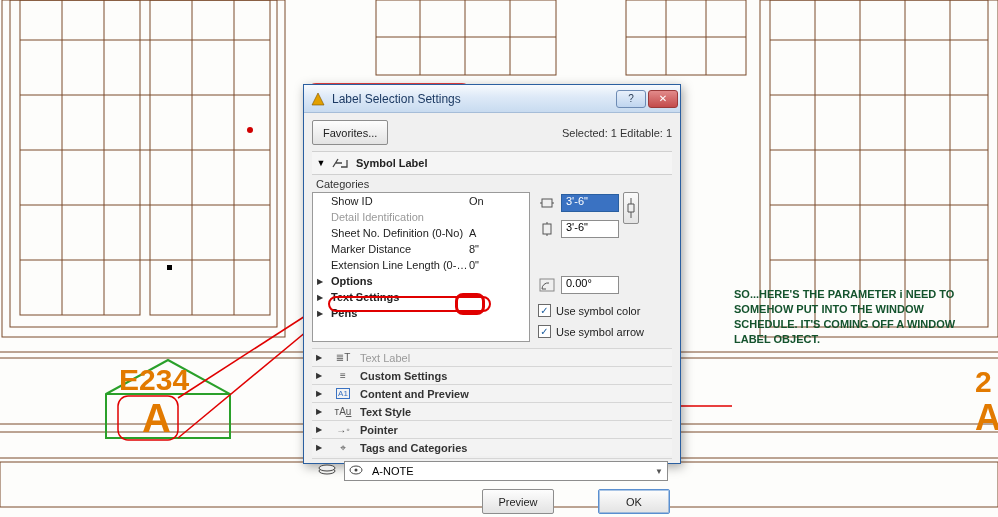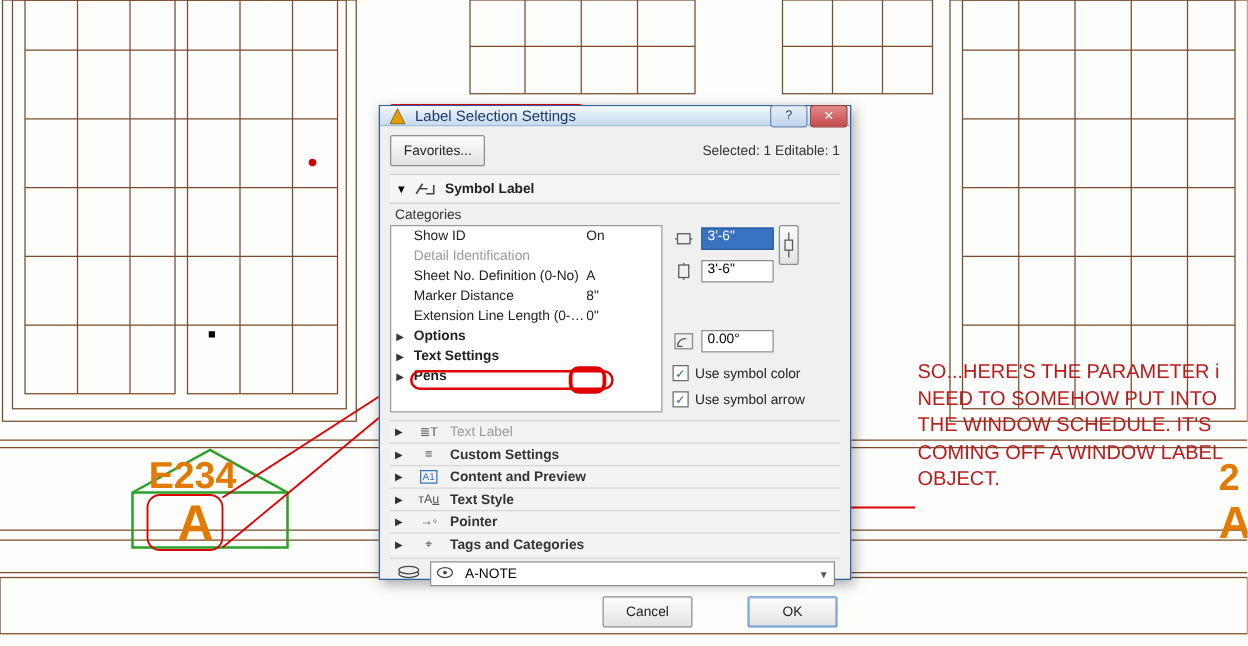--- a/index.html
+++ b/index.html
@@ -3,29 +3,29 @@
 <meta charset="utf-8">
 <style>
   * { box-sizing: border-box; margin: 0; padding: 0; }
   html, body { width: 998px; height: 517px; overflow: hidden; font-family: "Segoe UI", Tahoma, sans-serif; font-size: 11px; background: #fff; }
   .canvas { position: absolute; inset: 0; background: #fdfdfb; }
 
   
   .drawing-svg { position: absolute; left: 0; top: 0; width: 998px; height: 517px; }
 
   
-  .ann-text { position: absolute; left: 734px; top: 287px; width: 256px; color: #b91c1c; font-size: 16px; line-height: 1.35; font-weight: 400; }
+  .ann-text { position: absolute; left: 734px; top: 287px; width: 256px; color: #14532d; font-size: 11px; line-height: 1.35; font-weight: 700; }
 
   
   .dialog {
     position: absolute; left: 303px; top: 84px; width: 378px; height: 380px;
     background: #f0f0f0; border: 1px solid #2a5fa0; box-shadow: 2px 3px 10px rgba(0,0,0,0.35);
   }
   .titlebar {
-    height: 16px;
+    height: 28px;
     background: linear-gradient(to bottom, #f7fafe 0%, #dde9f7 45%, #c8dbf0 100%);
     border-bottom: 1px solid #a6bdd8;
     display: flex; align-items: center; padding: 0 2px 0 6px; color: #1c3a63; font-size: 12px;
   }
   .titlebar .app-icon { width: 16px; height: 16px; margin-right: 6px; display: flex; align-items: center; justify-content: center; }
   .app-icon svg { width: 16px; height: 16px; }
   .titlebar .title { flex: 1; }
   .winbtns { display: flex; gap: 2px; }
   .winbtn {
     width: 30px; height: 18px; border: 1px solid #6d8bb4; border-radius: 3px;
@@ -351,21 +351,21 @@
                   <circle cx="7" cy="5" r="1.5" fill="#444"></circle>
                 </svg>
             </span>
             <span>A-NOTE</span>
           </span>
           <span class="dd">▼</span>
         </div>
       </div>
 
       <div class="footer">
-        <div class="btn" style="width:72px;justify-content:center">Cancel</div>
+        <div class="btn" style="width:72px;justify-content:center">Preview</div>
         <div class="btn primary" style="width:72px;justify-content:center">OK</div>
       </div>
     </div>
   </div>
 
   <div class="red-rect" style="left:328px; top:296px; width:163px; height:16px; border-radius:8px;"></div>
   <div class="red-rect" style="left:455px; top:293px; width:30px; height:22px; border-radius:8px; border-width:3px;"></div>
 
 </div>
 

